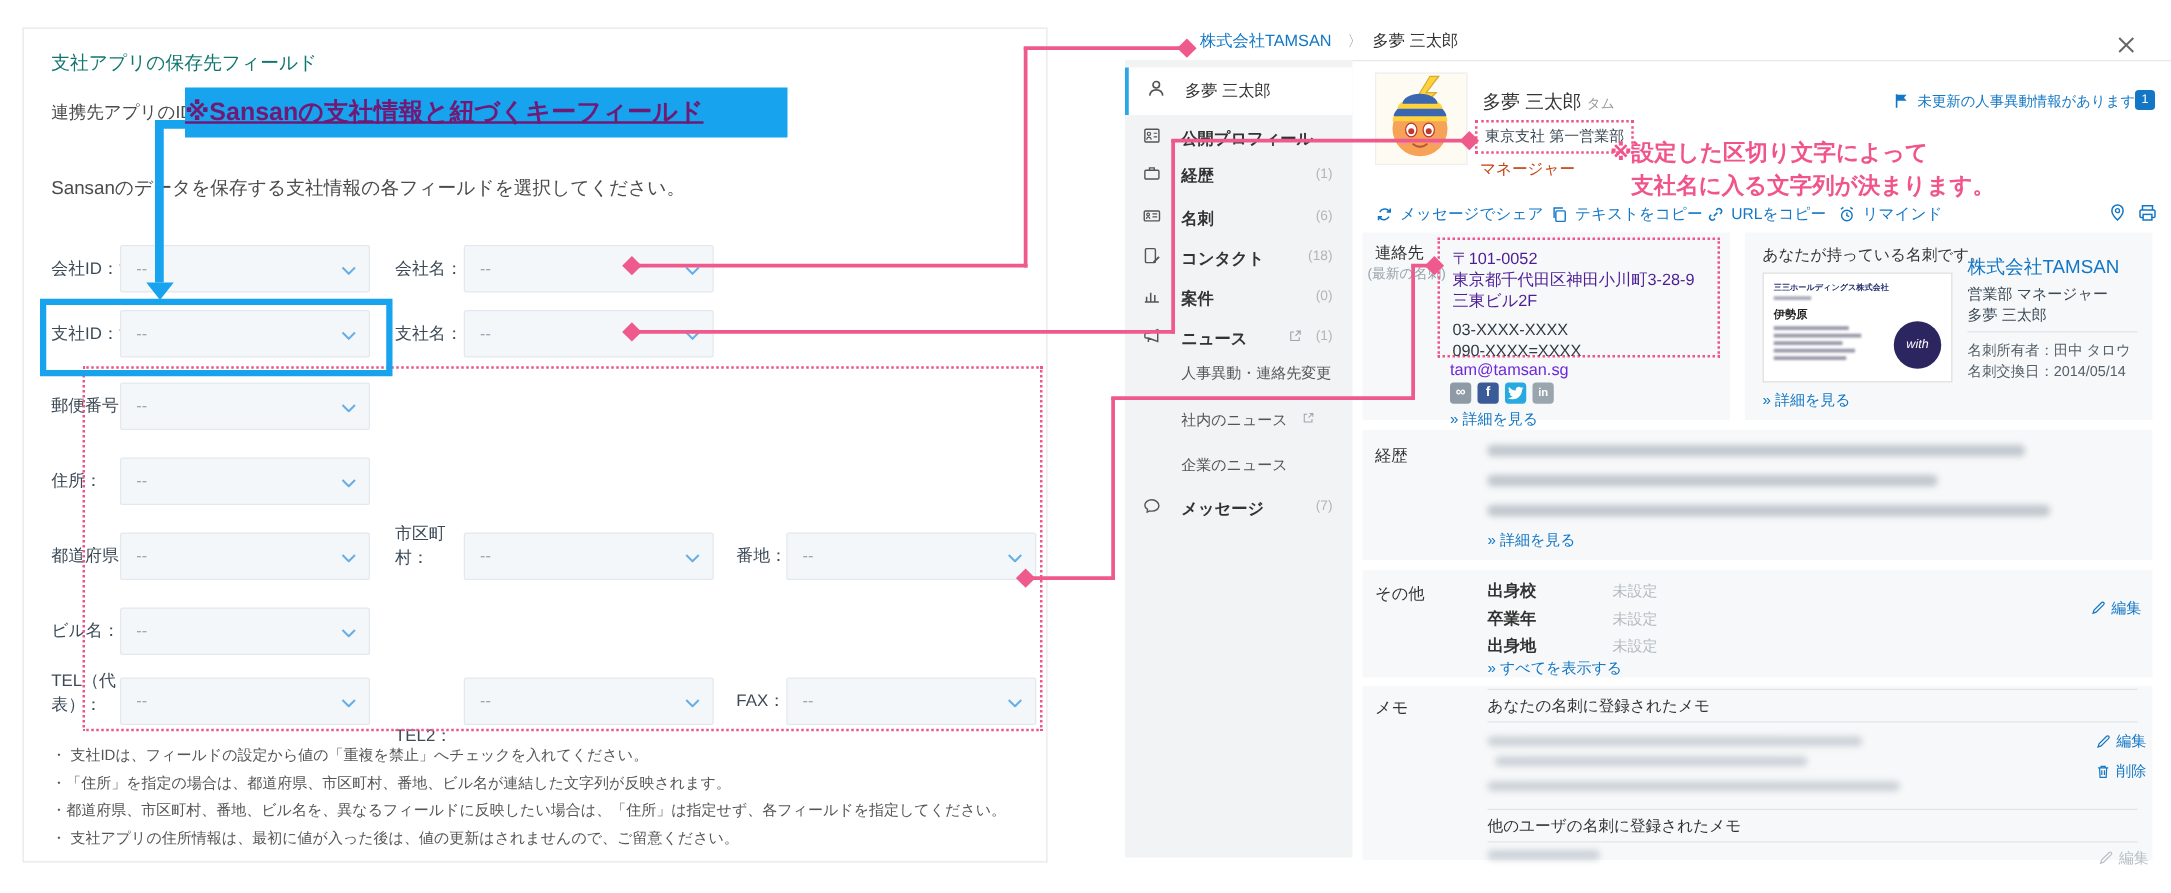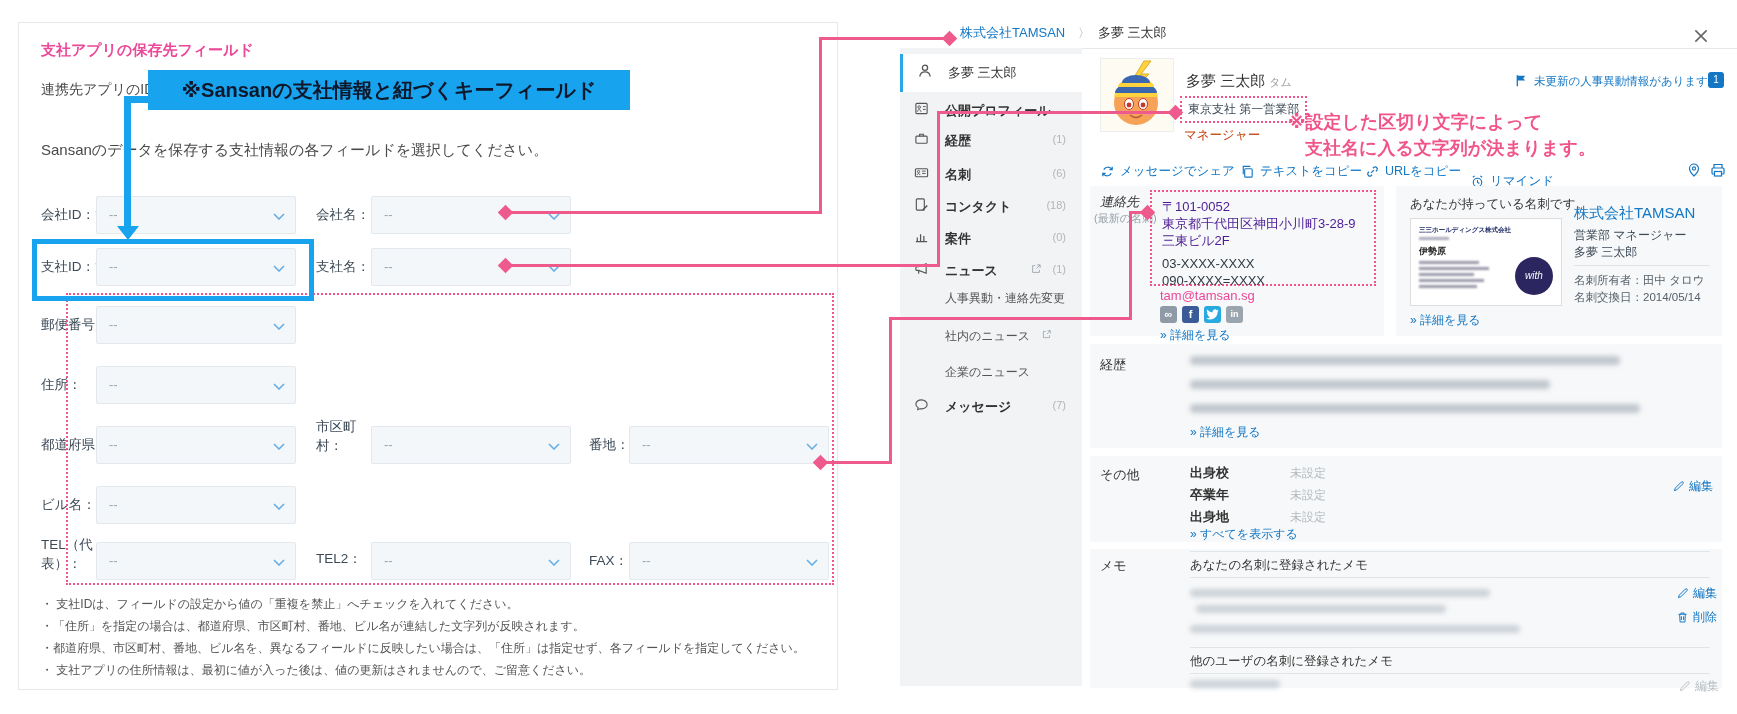--- a/index.html
+++ b/index.html
@@ -1,30 +1,30 @@
 <!DOCTYPE html>
 <html><head>
 <meta charset="utf-8">
 <style>
   html,body{margin:0;padding:0;background:#fff;font-family:"Liberation Sans","DejaVu Sans",sans-serif;}
   #canvas{position:relative;width:1737px;height:714px;overflow:hidden;background:#fff;}
   .abs{position:absolute;}
   
   #left-card{left:18px;top:22px;width:820px;height:668px;background:#fff;border:1px solid #e7e7e7;box-sizing:border-box;}
-  .ltitle{font-size:15px;font-weight:bold;color:#ec4899;}
+  .ltitle{font-size:15px;font-weight:normal;color:#0f766e;}
   .llabel{font-size:14px;color:#4a4a4a;}
   .ldesc{font-size:15px;color:#4a4a4a;}
   .flabel{font-size:13.5px;color:#3c4a57;line-height:38px;white-space:nowrap;}
   .flabel2{font-size:13.5px;color:#3c4a57;line-height:19px;}
   .req{color:#e8a33d;font-size:13px;vertical-align:top;}
   .sel{width:200px;height:38px;background:#f4f7fa;border:1px solid #e3e8ee;border-radius:2px;font-size:13px;color:#98a5b3;line-height:36px;padding-left:12px;box-sizing:border-box;}
   .chev{position:absolute;right:10px;top:16px;color:#66aee6;}
   .note{font-size:12px;color:#555;line-height:22px;white-space:nowrap;}
   
-  .callout{background:#17a3ee;color:#0f172a;font-size:20px;font-weight:bold;text-align:center;line-height:40px;z-index:60;}
+  .callout{background:#17a3ee;color:#701a75;font-size:20px;font-weight:bold;text-align:left;line-height:40px;z-index:60;text-decoration:underline;}
   .bluebar{background:#17a3ee;z-index:55;}
   .bluehead{width:0;height:0;border-left:11px solid transparent;border-right:11px solid transparent;border-top:14px solid #17a3ee;z-index:55;}
   .hilite{border:5px solid #17a3ee;z-index:54;background:transparent;}
   .pl{background:#ee5a8b;z-index:50;}
   .dia{width:11px;height:11px;background:#ee5a8b;transform:rotate(45deg);z-index:51;}
   .pdotbox{border:2px dotted #f0548c;z-index:40;}
   .pink-note{color:#f0548a;font-size:18px;font-weight:bold;white-space:nowrap;z-index:45;}
   
   .crumb-link{color:#1377c5;font-size:13px;cursor:pointer;}
   .crumb-sep{color:#999;font-size:12px;}
@@ -211,21 +211,21 @@
             <use href="#i-chev"></use>
           </svg>
         </span></div>
 
     <div class="abs flabel2" style="left:22px;top:512px;width:64px;">TEL（代表）：</div>
     <div class="abs sel" style="left:77px;top:519px;"><span>--</span><span class="chev">
           <svg width="12" height="7">
             <use href="#i-chev"></use>
           </svg>
         </span></div>
-    <div class="abs flabel" style="left:297px;top:517px;text-align:center;">TEL2：</div>
+    <div class="abs flabel" style="left:297px;top:547px;text-align:center;">TEL2：</div>
     <div class="abs sel" style="left:352px;top:519px;"><span>--</span><span class="chev">
           <svg width="12" height="7">
             <use href="#i-chev"></use>
           </svg>
         </span></div>
     <div class="abs flabel" style="left:570px;top:519px;">FAX：</div>
     <div class="abs sel" style="left:610px;top:519px;"><span>--</span><span class="chev">
           <svg width="12" height="7">
             <use href="#i-chev"></use>
           </svg>
@@ -417,50 +417,50 @@
       <span>テキストをコピー</span>
     </div>
   <div class="abs act" style="left:1365px;top:163px;">
       <span>
         <svg width="15" height="15">
           <use href="#i-link"></use>
         </svg>
       </span>
       <span>URLをコピー</span>
     </div>
-  <div class="abs act" style="left:1470px;top:173px;text-align:right;">
+  <div class="abs act" style="left:1470px;top:163px;text-align:right;">
       <span>
         <svg width="15" height="15">
           <use href="#i-alarm"></use>
         </svg>
       </span>
       <span>リマインド</span>
     </div>
   <div class="abs" style="left:1686px;top:162px;color:#1377c5;cursor:pointer;">
       <svg width="16" height="16">
         <use href="#i-pin"></use>
       </svg>
     </div>
   <div class="abs" style="left:1710px;top:162px;color:#1377c5;cursor:pointer;">
       <svg width="16" height="16">
         <use href="#i-printer"></use>
       </svg>
     </div>
 
   <div class="abs sect" style="left:1090px;top:186px;width:294px;height:150px;"></div>
-  <div class="abs" style="left:1100px;top:193px;font-size:13px;color:#333;font-style:italic;">連絡先</div>
+  <div class="abs" style="left:1100px;top:193px;font-size:13px;color:#333;">連絡先</div>
   <div class="abs gray-s" style="left:1094px;top:211px;">(最新の名刺)</div>
   <div class="abs pdotbox" style="left:1150px;top:190px;width:222px;height:92px;">
     <div class="addr-b" style="margin:6px 0 0 10px;">〒101-0052</div>
     <div class="addr-b" style="margin:0 0 0 10px;">東京都千代田区神田小川町3-28-9</div>
     <div class="addr-b" style="margin:0 0 0 10px;">三東ビル2F</div>
     <div class="addr-d" style="margin:6px 0 0 10px;">03-XXXX-XXXX</div>
     <div class="addr-d" style="margin:0 0 0 10px;">090-XXXX=XXXX</div>
   </div>
-  <div class="abs" style="left:1160px;top:288px;font-size:13px;color:#ec4899;cursor:pointer;">tam@tamsan.sg</div>
+  <div class="abs" style="left:1160px;top:288px;font-size:13px;color:#6d28d9;cursor:pointer;">tam@tamsan.sg</div>
   <div class="abs" style="left:1160px;top:306px;display:flex;gap:5px;">
     <div class="soc" style="background:#8e9aa5;font-size:11px;">∞</div>
     <div class="soc" style="background:#3a5a98;font-size:11px;">f</div>
     <div class="soc" style="background:#28a9e0;">
         <svg width="17" height="17" viewBox="0 0 16 16">
           <use href="#i-bird"></use>
         </svg>
       </div>
     <div class="soc" style="background:#9aa5ad;font-size:9px;">in</div>
   </div>

